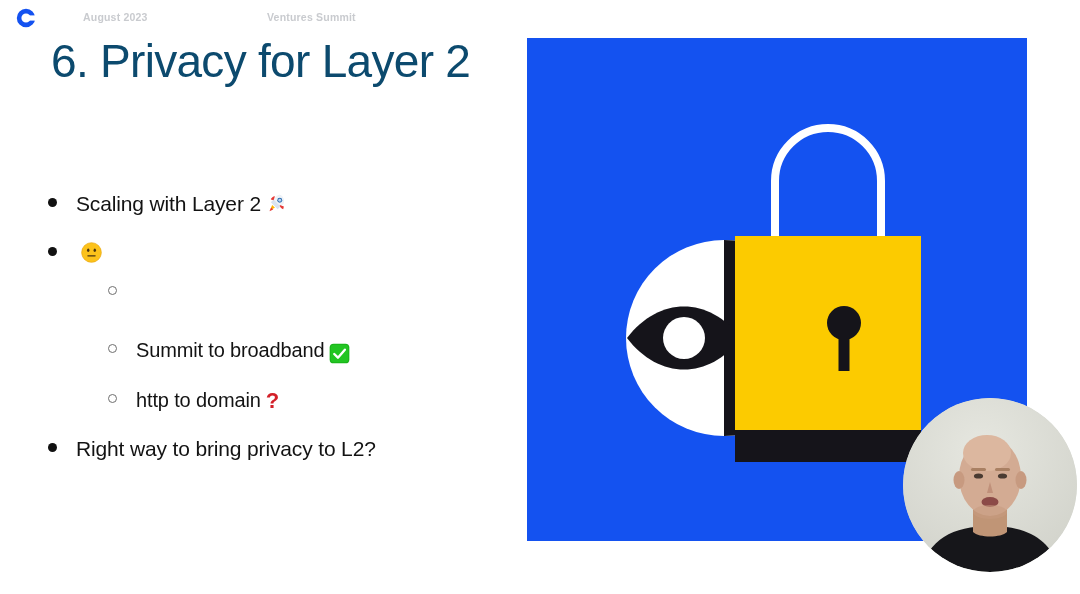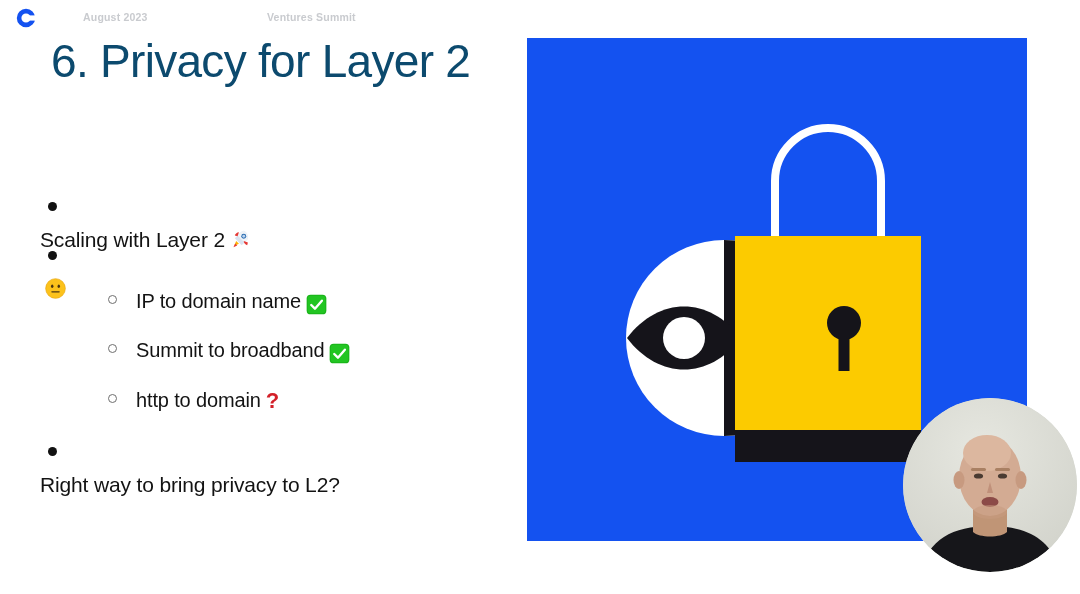--- a/index.html
+++ b/index.html
@@ -61,21 +61,21 @@
     position: absolute;
     left: 40px;
     top: 192px;
     width: 470px;
   }
   .bullet-row {
     display: flex;
     align-items: baseline;
     height: 49px;
   }
-  .bullet-row.level-1 { padding-left: 0px; flex-direction: column; }
+  .bullet-row.level-1 { padding-left: 0px; }
   .bullet-row.level-2 { padding-left: 60px; height: 49px; }
 
   .bullet-marker {
     width: 36px;
     flex: 0 0 36px;
     display: flex;
     align-items: center;
     justify-content: flex-start;
     position: relative;
     top: -4px;
@@ -203,27 +203,20 @@
         <rect x="9.5" y="20" width="13" height="2.2" rx="1.1" fill="#4a3410"></rect>
       </svg></span>
     </span>
   </div>
 
 
   <div class="bullet-row level-2">
     <span class="bullet-marker">
         <span class="dot-hollow"></span>
       </span>
-    <span class="bullet-text">
-      <span>IP to domain name</span><span class="emoji"><svg class="emoji-check" viewBox="0 0 32 32">
-        <rect x="1" y="1" width="30" height="30" rx="6" fill="#19b319"></rect>
-        <rect x="2.5" y="2.5" width="27" height="27" rx="5" fill="#22c522"></rect>
-        <path d="M8 16.8 L13.6 22.4 L24.2 10.2" fill="none" stroke="#ffffff" stroke-width="3.6" stroke-linecap="round" stroke-linejoin="round"></path>
-      </svg></span>
-    </span>
   </div>
 
   <div class="bullet-row level-2">
     <span class="bullet-marker">
         <span class="dot-hollow"></span>
       </span>
     <span class="bullet-text">
       <span>Summit to broadband</span><span class="emoji"><svg class="emoji-check" viewBox="0 0 32 32">
         <rect x="1" y="1" width="30" height="30" rx="6" fill="#19b319"></rect>
         <rect x="2.5" y="2.5" width="27" height="27" rx="5" fill="#22c522"></rect>

